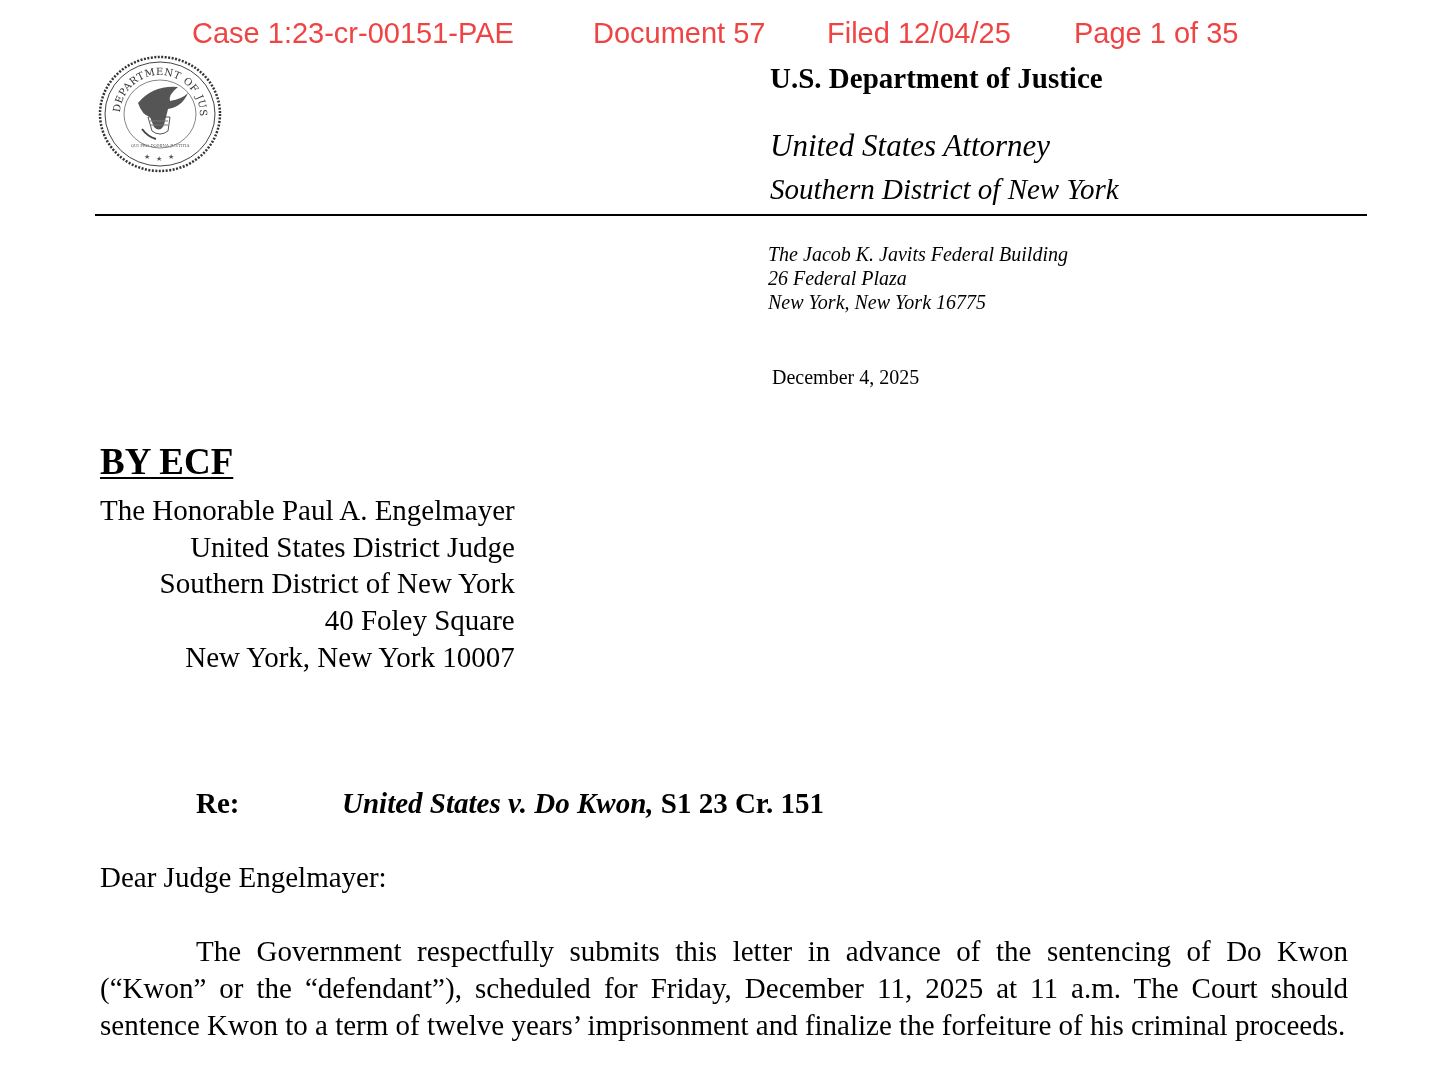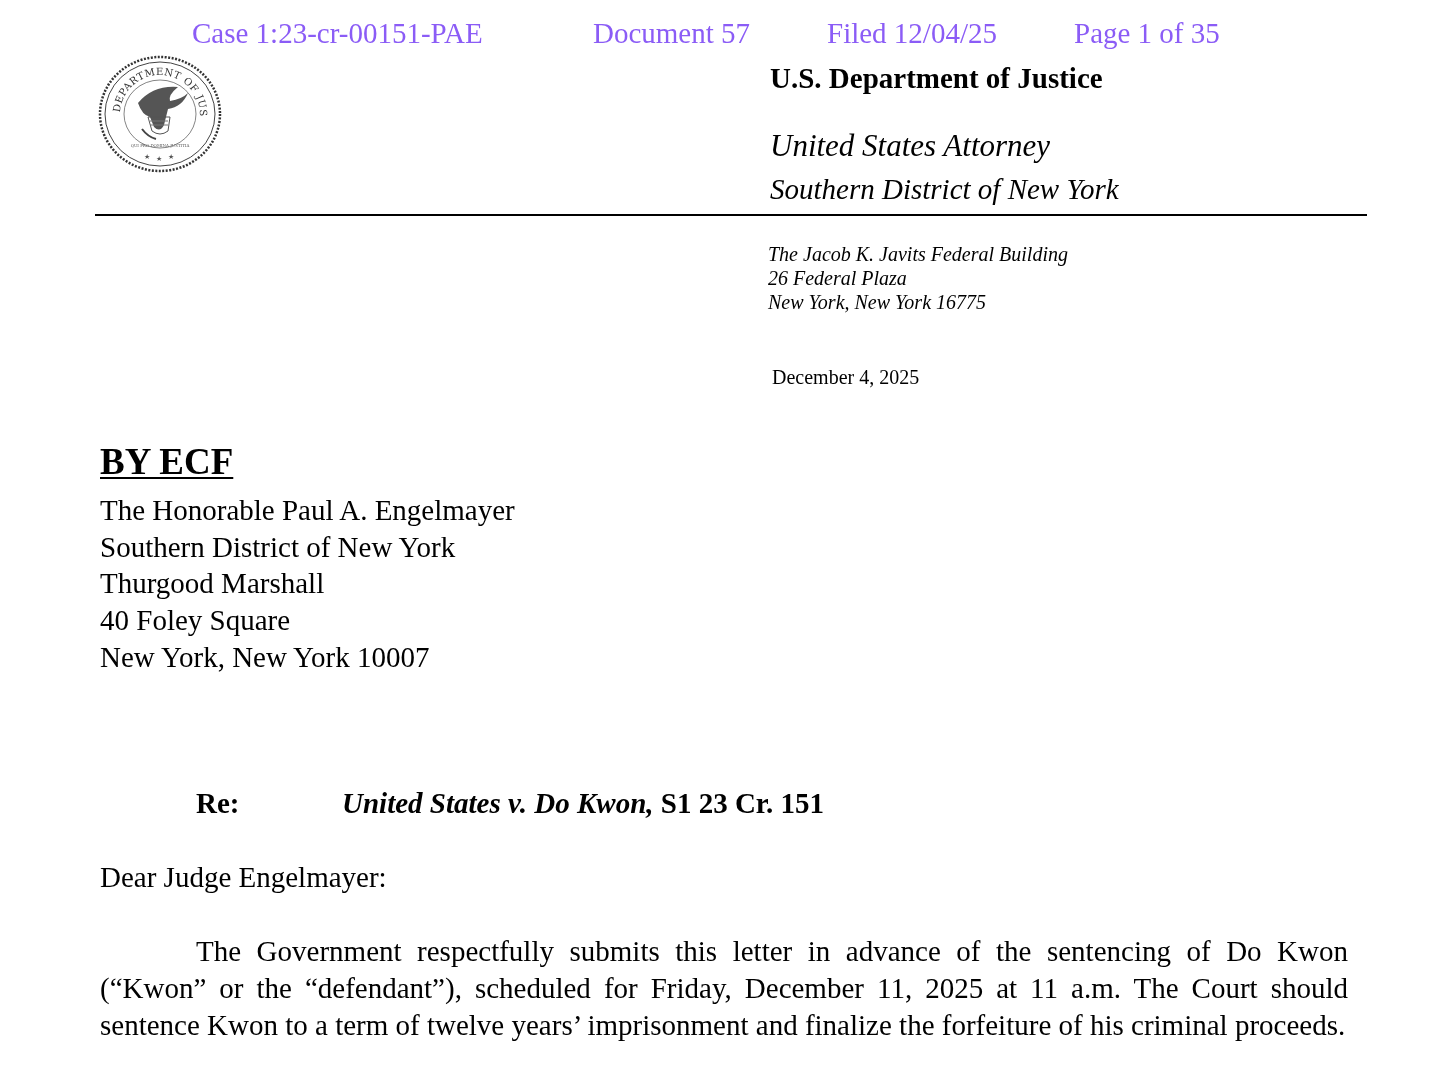--- a/index.html
+++ b/index.html
@@ -15,23 +15,23 @@
       font-family: "Liberation Serif", "DejaVu Serif", serif;
       color: #000000;
     }
     .abs { position: absolute; white-space: nowrap; }
 
     
     .ecf-stamp {
       position: absolute;
       top: 17px;
       left: 192px;
-      font-family: Liberation Serif, serif;
+      font-family: Liberation Sans, sans-serif;
       font-size: 29px;
-      color: #8b5cf6;
+      color: #ef4444;
       white-space: nowrap;
       letter-spacing: 0px;
     }
     .ecf-stamp span { display: inline-block; }
     .ecf-stamp .seg-case { width: 401px; }
     .ecf-stamp .seg-doc { width: 234px; }
     .ecf-stamp .seg-filed { width: 247px; }
 
     
     .seal {
@@ -93,21 +93,21 @@
       text-underline-offset: 3px;
     }
 
     .recipient {
       position: absolute;
       left: 100px;
       top: 492px;
       font-size: 29px;
       line-height: 36.7px;
     }
-    .recipient div { white-space: nowrap; }
+    .recipient div { white-space: nowrap; text-align: right; }
 
     .re-label {
       top: 787px;
       left: 196px;
       font-size: 29px;
       font-weight: bold;
     }
     .re-case {
       top: 787px;
       left: 342px;
@@ -174,22 +174,22 @@
 <div class="abs addr addr1">The Jacob K. Javits Federal Building</div>
 <div class="abs addr addr2">26 Federal Plaza</div>
 <div class="abs addr addr3">New York, New York 16775</div>
 
 <div class="abs date">December 4, 2025</div>
 
 <div class="abs delivery">BY ECF</div>
 
 <div class="recipient">
   <div>The Honorable Paul A. Engelmayer</div>
+  <div>United States District Judge</div>
   <div>Southern District of New York</div>
-  <div>Thurgood Marshall</div>
   <div>40 Foley Square</div>
   <div>New York, New York 10007</div>
 </div>
 
 <div class="abs re-label">Re:</div>
 <div class="abs re-case"><span class="case-name">United States v. Do Kwon,</span><span> S1 23 Cr. 151</span></div>
 
 <div class="abs salutation">Dear Judge Engelmayer:</div>
 
 <div class="body-para">The Government respectfully submits this letter in advance of the sentencing of Do Kwon (“Kwon” or the “defendant”), scheduled for Friday, December 11, 2025 at 11 a.m. The Court should sentence Kwon to a term of twelve years’ imprisonment and finalize the forfeiture of his criminal proceeds.</div>

